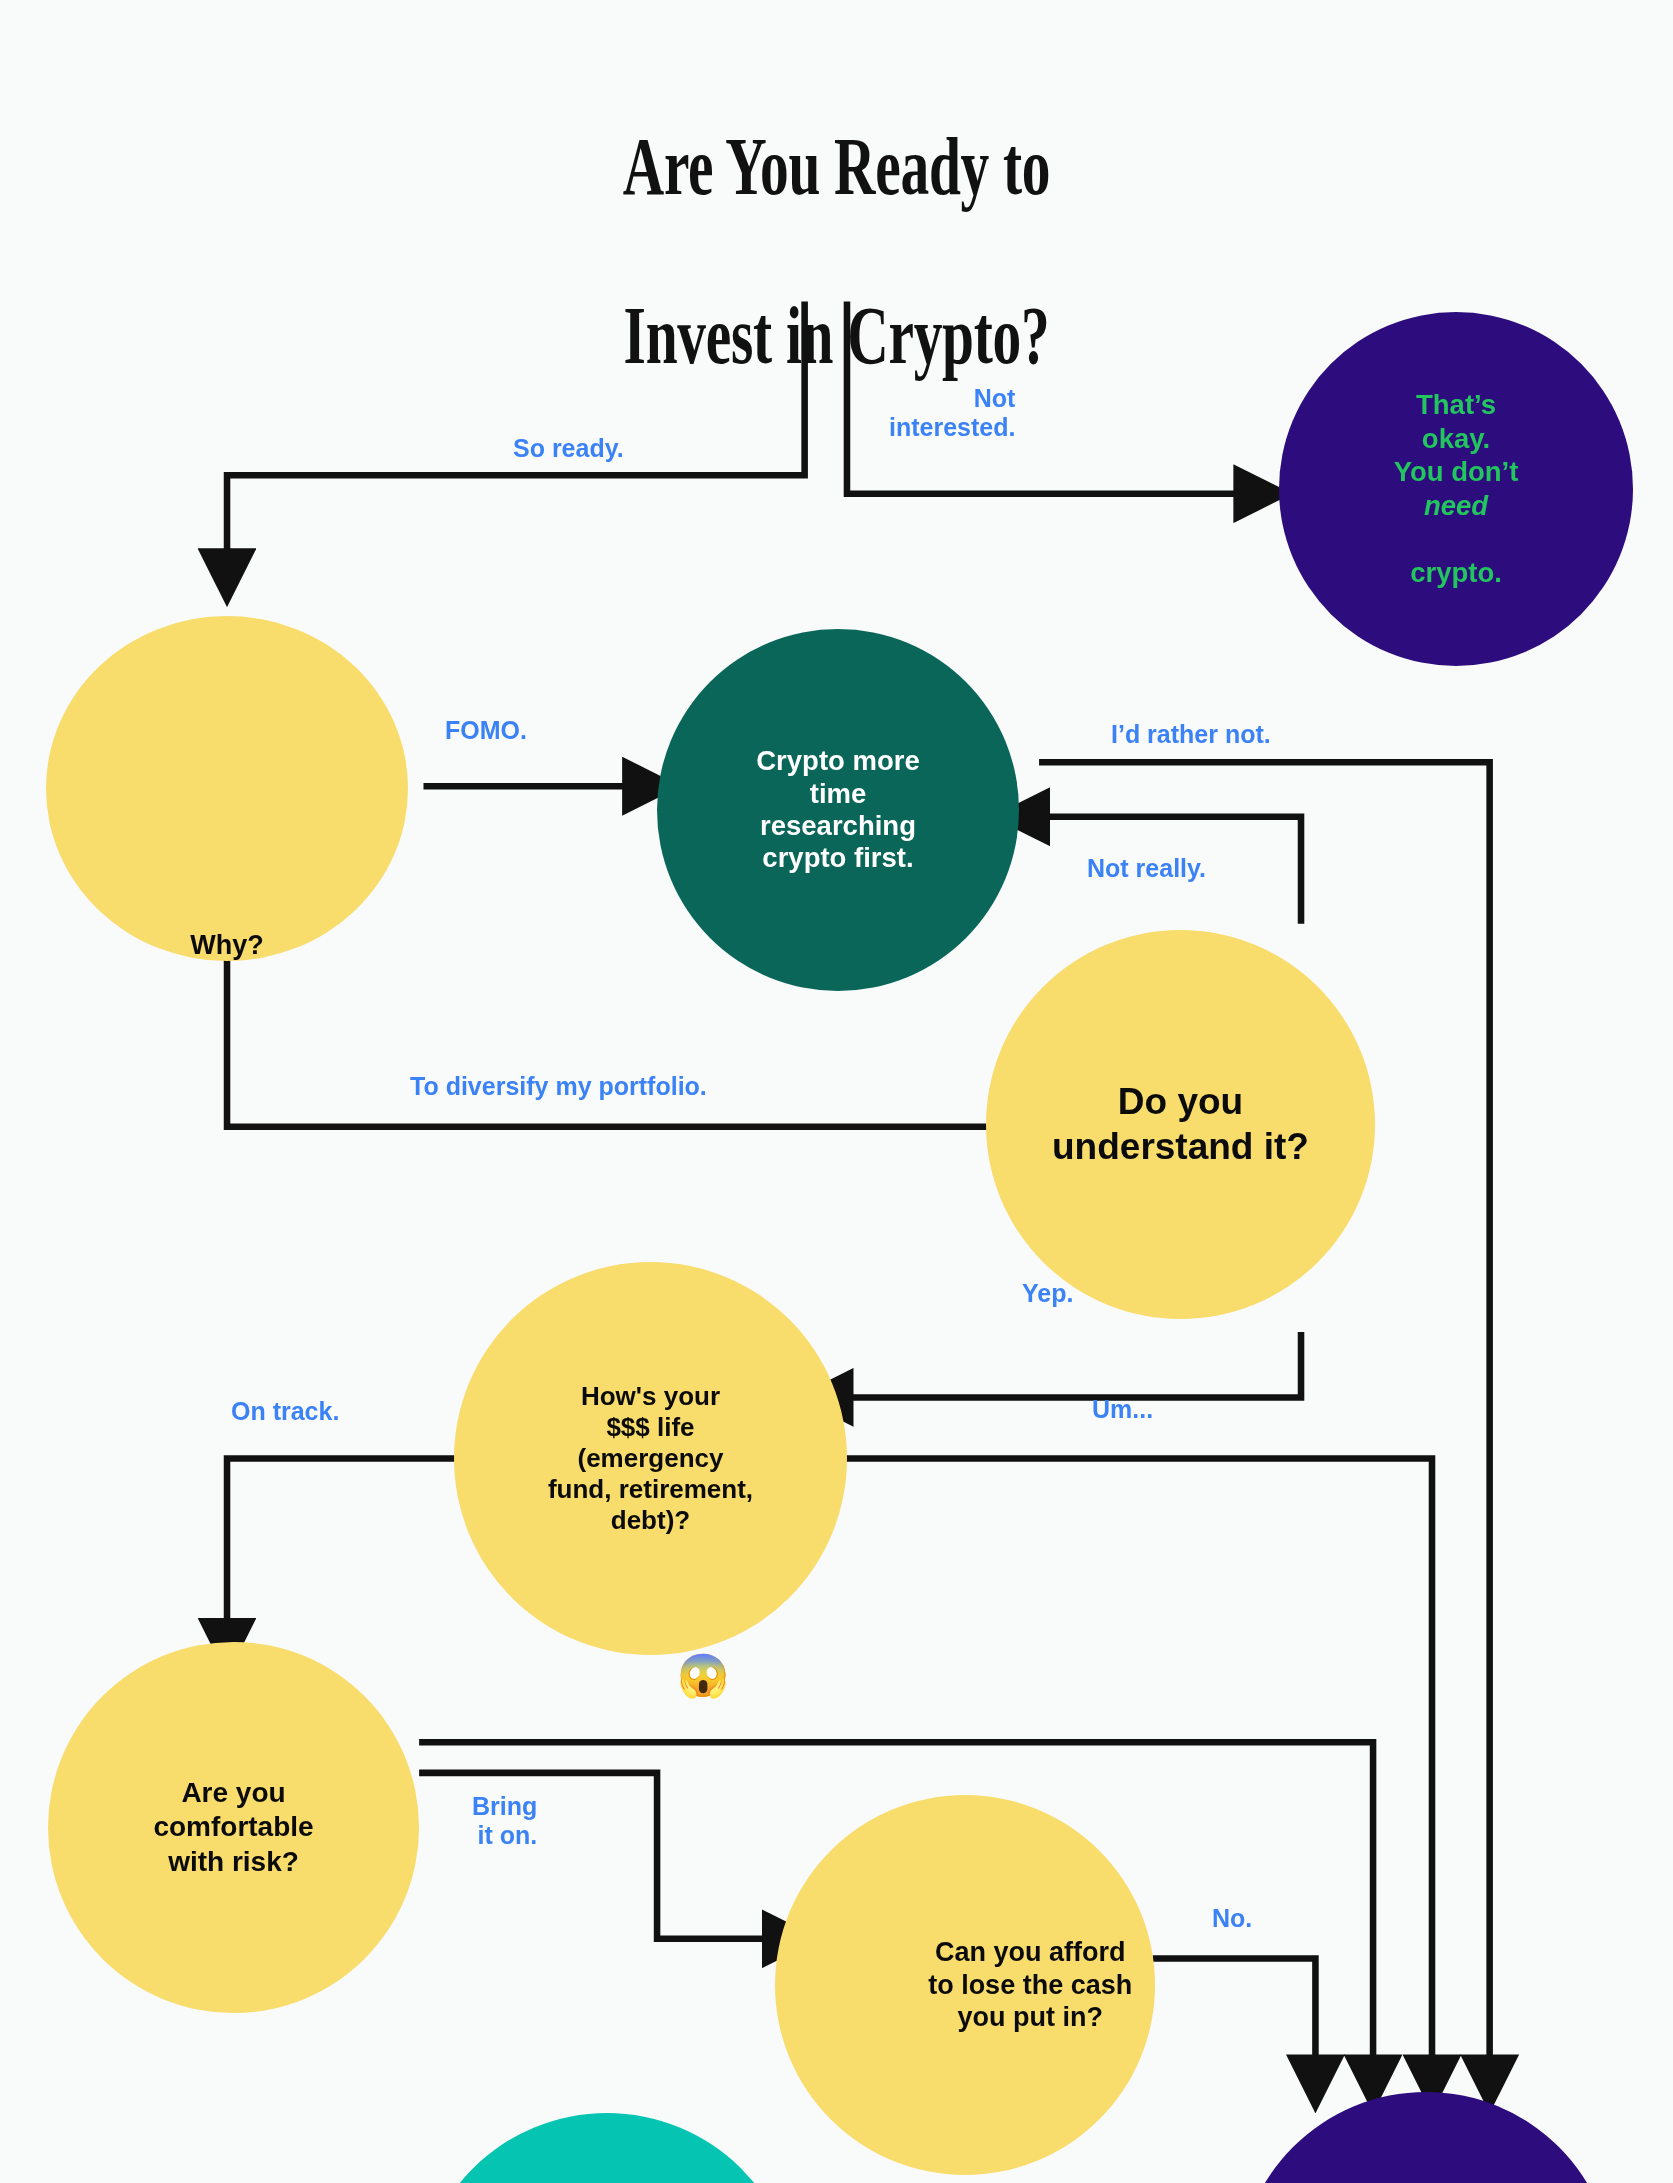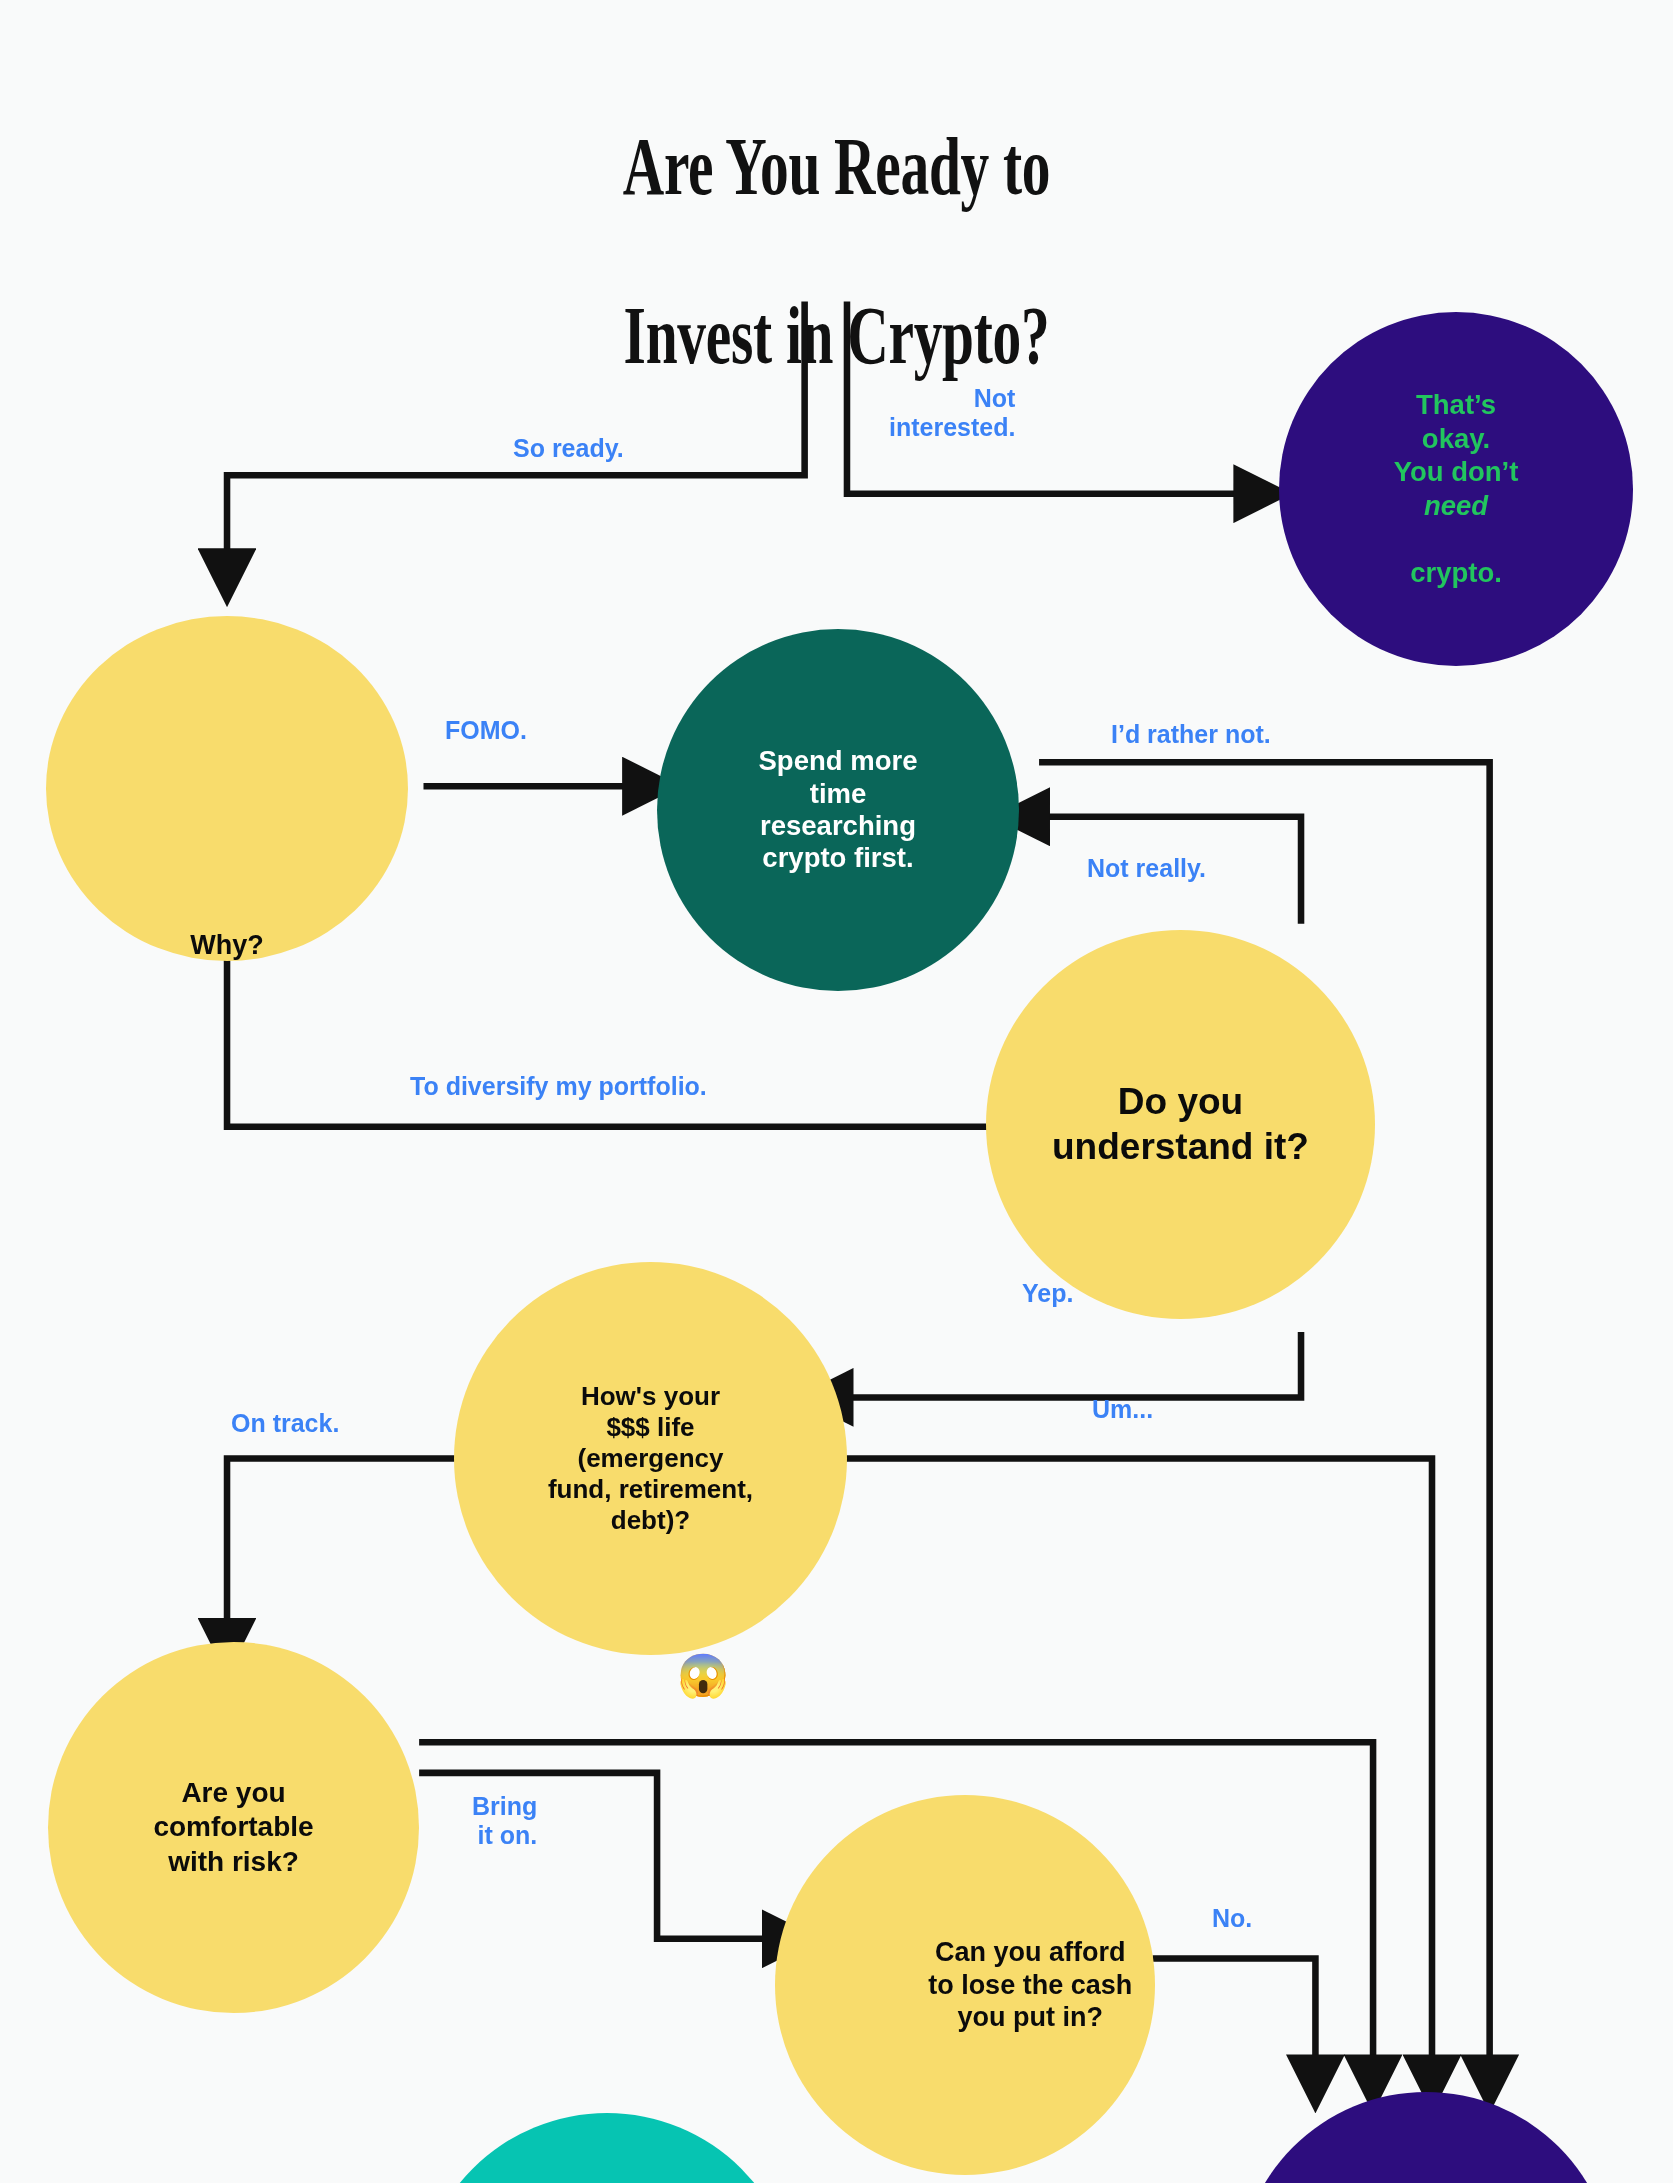--- a/index.html
+++ b/index.html
@@ -113,21 +113,21 @@
 
       <path d="M2200,5020 L2200,5285 L1860,5285" marker-end="url(#ahL)"></path>
     </g>
   </svg>
 
   <div class="node n-yellow" style="left:46px;top:616px;width:362px;height:345px;font-size:27px;align-items:flex-end;">
     <span>Why?</span>
   </div>
 
   <div class="node n-teal-dark" style="left:657px;top:629px;width:362px;height:362px;font-size:27.5px;line-height:1.18;">
-    <span>Spend more
+    <span>Crypto more
 time
 researching
 crypto first.</span>
   </div>
 
   <div class="node n-purple" style="left:1279px;top:312px;width:354px;height:354px;font-size:27.5px;line-height:1.22;">
     <span><span>That’s okay.
 You don’t </span><em>need</em><span>
 crypto.</span></span>
   </div>
@@ -173,21 +173,21 @@
   <div class="elabel" style="left:445px;top:716px;font-size:25px;">FOMO.</div>
 
   <div class="elabel" style="left:1111px;top:720px;font-size:25px;">I’d rather not.</div>
 
   <div class="elabel" style="left:1087px;top:854px;font-size:25px;">Not really.</div>
 
   <div class="elabel" style="left:410px;top:1072px;font-size:25px;">To diversify my portfolio.</div>
 
   <div class="elabel" style="left:1022px;top:1279px;font-size:25px;">Yep.</div>
 
-  <div class="elabel" style="left:231px;top:1397px;font-size:25px;margin-top:12px;">On track.</div>
+  <div class="elabel" style="left:231px;top:1397px;font-size:25px;">On track.</div>
 
   <div class="elabel" style="left:1092px;top:1395px;font-size:25px;">Um...</div>
 
   <div class="elabel" style="left:472px;top:1792px;font-size:25px;">Bring
 it on.</div>
 
   <div class="elabel" style="left:1212px;top:1904px;font-size:25px;">No.</div>
 
   <div class="emoji" style="left:677px;top:1655px;">😱</div>
 

